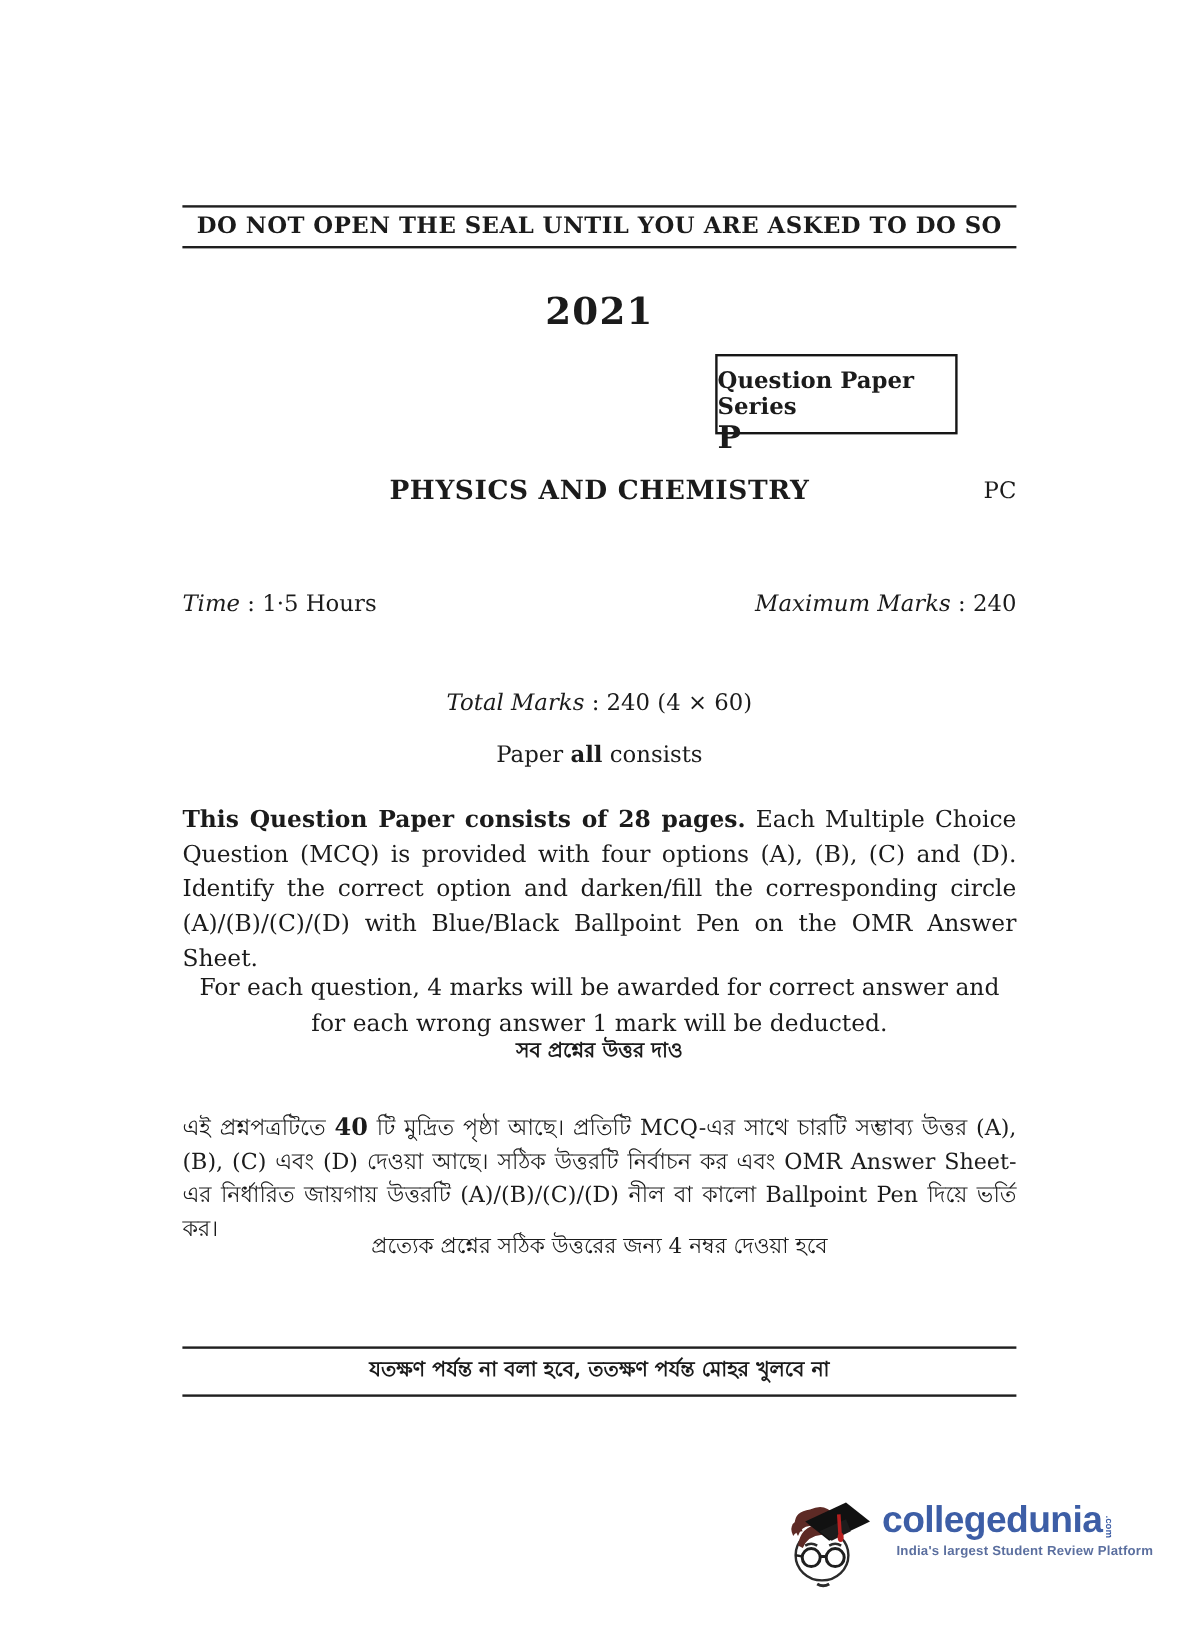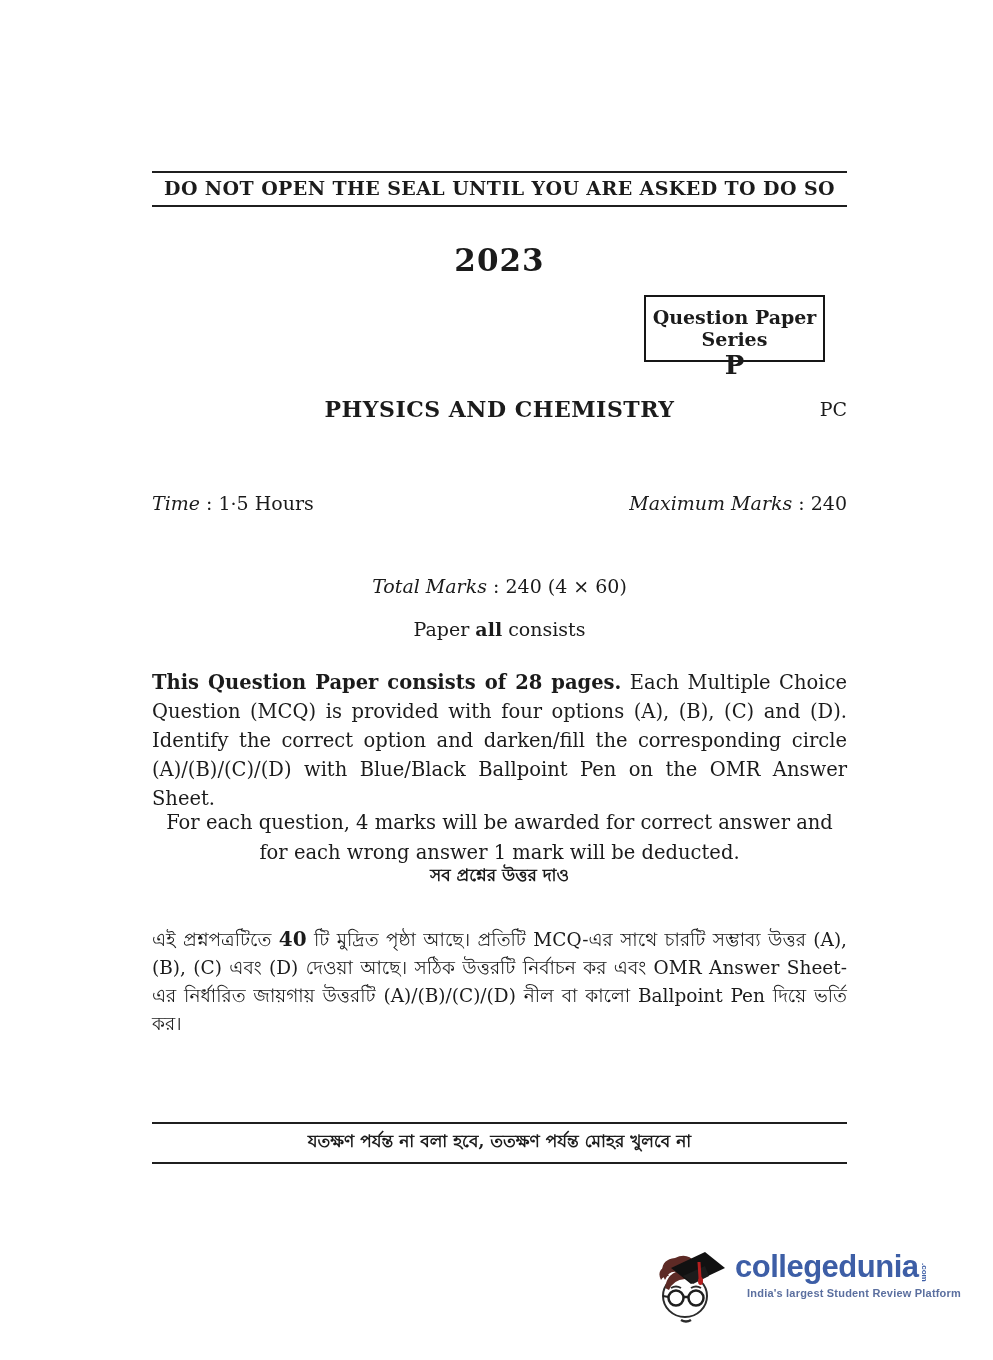--- a/index.html
+++ b/index.html
@@ -34,25 +34,23 @@
   .year {
     top: 242px;
     text-align: center;
     font-size: 31px;
     font-weight: bold;
     letter-spacing: 1px;
   }
 
   .series-box {
     left: 596px; top: 295px;
-    width: 181px; height: 67px;
+    width: 202px; height: 67px;
     border: 2px solid #161616;
-    text-align: center;
     padding-top: 9px;
-    margin-left: 48px;
   }
   .series-box .label { font-size: 19px; font-weight: bold; }
   .series-box .series { font-size: 26px; font-weight: bold; line-height: 30px; }
 
   .title-row { top: 396px; }
   .paper-title {
     text-align: center;
     font-size: 22px;
     font-weight: bold;
     letter-spacing: 0.5px;
@@ -146,21 +144,21 @@
     letter-spacing: 0.2px;
   }
 </style>
 </head>
 <body>
 
 <div class="abs content-x banner banner-top">
   <div class="banner-text-en">DO NOT OPEN THE SEAL UNTIL YOU ARE ASKED TO DO SO</div>
 </div>
 
-<div class="abs content-x year">2023</div>
+<div class="abs content-x year">2021</div>
 
 <div class="abs series-box">
   <div class="label">Question Paper Series</div>
   <div class="series">P</div>
 </div>
 
 <div class="abs content-x title-row">
   <div class="paper-title">PHYSICS AND CHEMISTRY</div>
   <div class="paper-code">PC</div>
 </div>
@@ -184,20 +182,21 @@
 
 <div class="abs content-x marking-en">For each question, 4 marks will be awarded for correct answer and for each wrong answer 1 mark will be deducted.</div>
 
 <div class="abs content-x bn bn-heading">সব প্রশ্নের উত্তর দাও</div>
 
 <div class="abs content-x bn para-bn">
   <span>এই প্রশ্নপত্রটিতে </span><span class="b">40</span><span> টি মুদ্রিত পৃষ্ঠা আছে। প্রতিটি MCQ-এর সাথে চারটি সম্ভাব্য উত্তর (A), (B), (C) এবং (D) দেওয়া আছে। সঠিক উত্তরটি নির্বাচন কর এবং OMR Answer Sheet-এর নির্ধারিত জায়গায় উত্তরটি (A)/(B)/(C)/(D) নীল বা কালো Ballpoint Pen দিয়ে ভর্তি কর।</span>
 </div>
 
 <div class="abs content-x bn marking-bn">
+  <div>প্রত্যেক প্রশ্নের সঠিক উত্তরের জন্য 4 নম্বর দেওয়া হবে</div>
 </div>
 
 <div class="abs content-x banner banner-bottom">
   <div class="banner-text-bn bn">যতক্ষণ পর্যন্ত না বলা হবে, ততক্ষণ পর্যন্ত মোহর খুলবে না</div>
 </div>
 
 <div class="abs logo">
   <span>
     <svg width="74" height="80" viewBox="0 0 74 80" aria-hidden="true">
 

